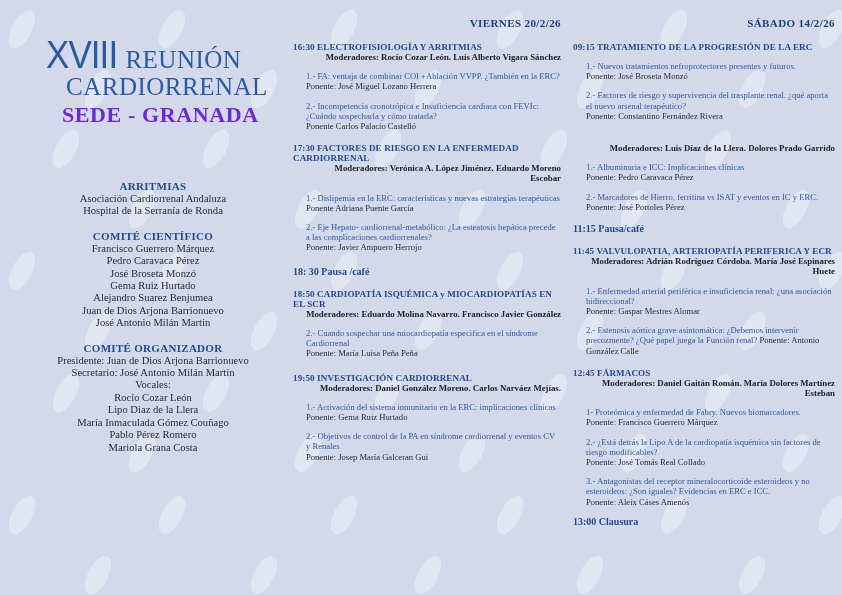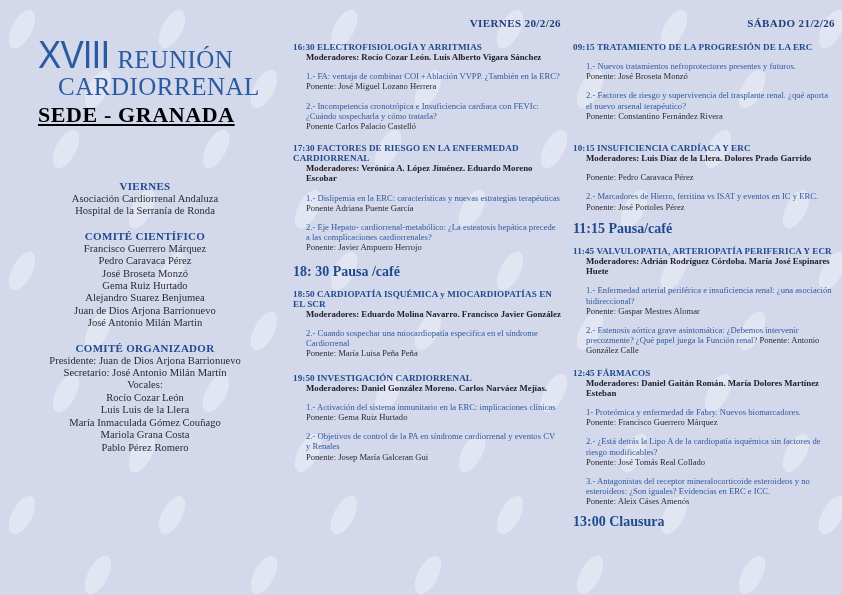--- a/index.html
+++ b/index.html
@@ -10,44 +10,44 @@
     color:#2b2b33;
   }
   .dots { position:absolute; inset:0; pointer-events:none; z-index:0; }
   .dot {
     position:absolute; width:20px; height:42px; border-radius:50%;
     background:#e2e5f2; transform:rotate(28deg);
   }
   .page { position:absolute; inset:0; z-index:1; }
 
   
-  .left { position:absolute; left:0; top:0; width:282px; height:421px; }
+  .left { position:absolute; left:8px; top:0; width:282px; height:421px; }
   .title-block { position:absolute; left:38px; top:38px; color:#2a5aa0; }
   .t-xviii { font-family:"Liberation Sans", sans-serif; font-size:38px; letter-spacing:-1px; line-height:34px; display:inline-block; font-weight:normal; transform:scaleX(0.92); transform-origin:left; }
   .t-reunion { font-family:"Liberation Serif", serif; font-size:25px; display:inline-block; margin-left:-2px; letter-spacing:0.5px; }
   .t-cardio { font-size:25px; line-height:26px; margin-left:20px; letter-spacing:0.5px; }
-  .t-sede { font-size:22px; font-weight:bold; line-height:30px; color:#000000; letter-spacing:0.6px;text-decoration:underline; }
+  .t-sede { font-size:22px; font-weight:bold; line-height:30px; margin-left:16px; color:#6d28d9; letter-spacing:0.6px; }
 
   .credits { position:absolute; left:20px; width:250px; top:180px; text-align:center; font-size:10.6px; line-height:12.4px; }
   .credits h3 { margin:0; color:#1f4a8e; font-size:11px; font-weight:bold; letter-spacing:0.3px; line-height:13px; }
   .credits .grp { margin-bottom:12px; }
   .credits .line { display:block; }
 
   
   .col { position:absolute; top:18px; font-size:8.6px; line-height:10.2px; }
   .col.mid { left:293px; width:268px; }
   .col.right { left:573px; width:262px; }
   .dayhdr { text-align:right; color:#1f3f7a; font-weight:bold; font-size:11px; letter-spacing:0.4px; height:12px; margin-bottom:12px; }
   .sess { margin-bottom:10px; }
   .sess-title { color:#1f4a8e; font-weight:bold; font-size:9.1px; line-height:10px; letter-spacing:0.1px; }
-  .mods { color:#22222a; font-weight:bold; font-size:8.8px; margin-left:13px; line-height:10.2px; }
+  .mods { color:#22222a; font-weight:bold; font-size:8.8px; margin-left:13px; line-height:10.2px;text-align:right; }
   .talk { margin-left:13px; margin-top:9px; }
   .talk-title { color:#2e5a9e; display:block; }
   .ponente { color:#2b2b33; display:block; }
-  .pause { color:#1f4a8e; font-weight:bold; font-size:14px; margin-bottom:12px; }
+  .pause { color:#1f4a8e; font-weight:bold; font-size:10px; margin-bottom:12px; }
 </style>
 </head>
 <body>
 
 <div class="dots" id="dots">
     <div class="dot" style="left: 12px; top: 8px;"></div>
     <div class="dot" style="left: 88px; top: 68px;"></div>
     <div class="dot" style="left: 162px; top: 8px;"></div>
     <div class="dot" style="left: 254px; top: 68px;"></div>
     <div class="dot" style="left: 334px; top: 8px;"></div>
@@ -108,44 +108,44 @@
       <div>
         <span class="t-xviii">XVIII</span>
         <span class="t-reunion">REUNIÓN</span>
       </div>
       <div class="t-cardio">CARDIORRENAL</div>
       <div class="t-sede">SEDE - GRANADA</div>
     </div>
 
     <div class="credits">
       <div class="grp">
-        <h3>VIERNES</h3>
+        <h3>ARRITMIAS</h3>
         <span class="line">Asociación Cardiorrenal Andaluza</span>
         <span class="line">Hospital de la Serranía de Ronda</span>
       </div>
       <div class="grp">
         <h3>COMITÉ CIENTÍFICO</h3>
         <span class="line">Francisco Guerrero Márquez</span>
         <span class="line">Pedro Caravaca Pérez</span>
         <span class="line">José Broseta Monzó</span>
         <span class="line">Gema Ruiz Hurtado</span>
         <span class="line">Alejandro Suarez Benjumea</span>
         <span class="line">Juan de Dios Arjona Barrionuevo</span>
         <span class="line">José Antonio Milán Martin</span>
       </div>
       <div class="grp">
         <h3>COMITÉ ORGANIZADOR</h3>
         <span class="line">Presidente: Juan de Dios Arjona Barrionuevo</span>
         <span class="line">Secretario: José Antonio Milán Martín</span>
         <span class="line">Vocales:</span>
         <span class="line">Rocío Cozar León</span>
-        <span class="line">Luis Luis de la Llera</span>
+        <span class="line">Lipo Diaz de la Llera</span>
         <span class="line">María Inmaculada Gómez Couñago</span>
+        <span class="line">Pablo Pérez Romero</span>
         <span class="line">Mariola Grana Costa</span>
-        <span class="line">Pablo Pérez Romero</span>
       </div>
     </div>
   </section>
 
   <section class="col mid">
     <div class="dayhdr">VIERNES  20/2/26</div>
 
     <div class="sess">
       <div class="sess-title">16:30 ELECTROFISIOLOGÍA Y ARRITMIAS</div>
       <div class="mods">Moderadores: Rocío Cozar León.  Luis Alberto Vigara Sánchez</div>
@@ -191,38 +191,38 @@
         <span class="ponente">Ponente: Gema Ruiz Hurtado</span>
       </div>
       <div class="talk">
         <span class="talk-title">2.- Objetivos de control de la PA en síndrome cardiorrenal y eventos CV y Renales</span>
         <span class="ponente">Ponente: Josep María Galceran Gui</span>
       </div>
     </div>
   </section>
 
   <section class="col right">
-    <div class="dayhdr">SÁBADO 21/2/26</div>
+    <div class="dayhdr">SÁBADO 14/2/26</div>
 
     <div class="sess">
       <div class="sess-title">09:15 TRATAMIENTO DE LA PROGRESIÓN DE LA ERC</div>
       <div class="talk">
         <span class="talk-title">1.- Nuevos tratamientos nefroprotectores presentes y futuros.</span>
         <span class="ponente">Ponente: José Broseta Monzó</span>
       </div>
       <div class="talk">
         <span class="talk-title">2.- Factores de riesgo y supervivencia del trasplante renal. ¿qué aporta el nuevo arsenal terapéutico?</span>
         <span class="ponente">Ponente: Constantino Fernández Rivera</span>
       </div>
     </div>
 
     <div class="sess" style="margin-top:22px">
-      <div class="sess-title">10:15 INSUFICIENCIA CARDÍACA Y ERC</div>
       <div class="mods">Moderadores: Luis Díaz de la Llera. Dolores Prado Garrido</div>
       <div class="talk">
+        <span class="talk-title">1.- Albuminuria e ICC: Implicaciones clínicas</span>
         <span class="ponente">Ponente: Pedro Caravaca Pérez</span>
       </div>
       <div class="talk">
         <span class="talk-title">2.- Marcadores de Hierro, ferritina vs ISAT y eventos en IC y ERC.</span>
         <span class="ponente">Ponente: José Portoles Pérez</span>
       </div>
     </div>
 
     <div class="pause" style="margin-top:12px">11:15 Pausa/café</div>
 

